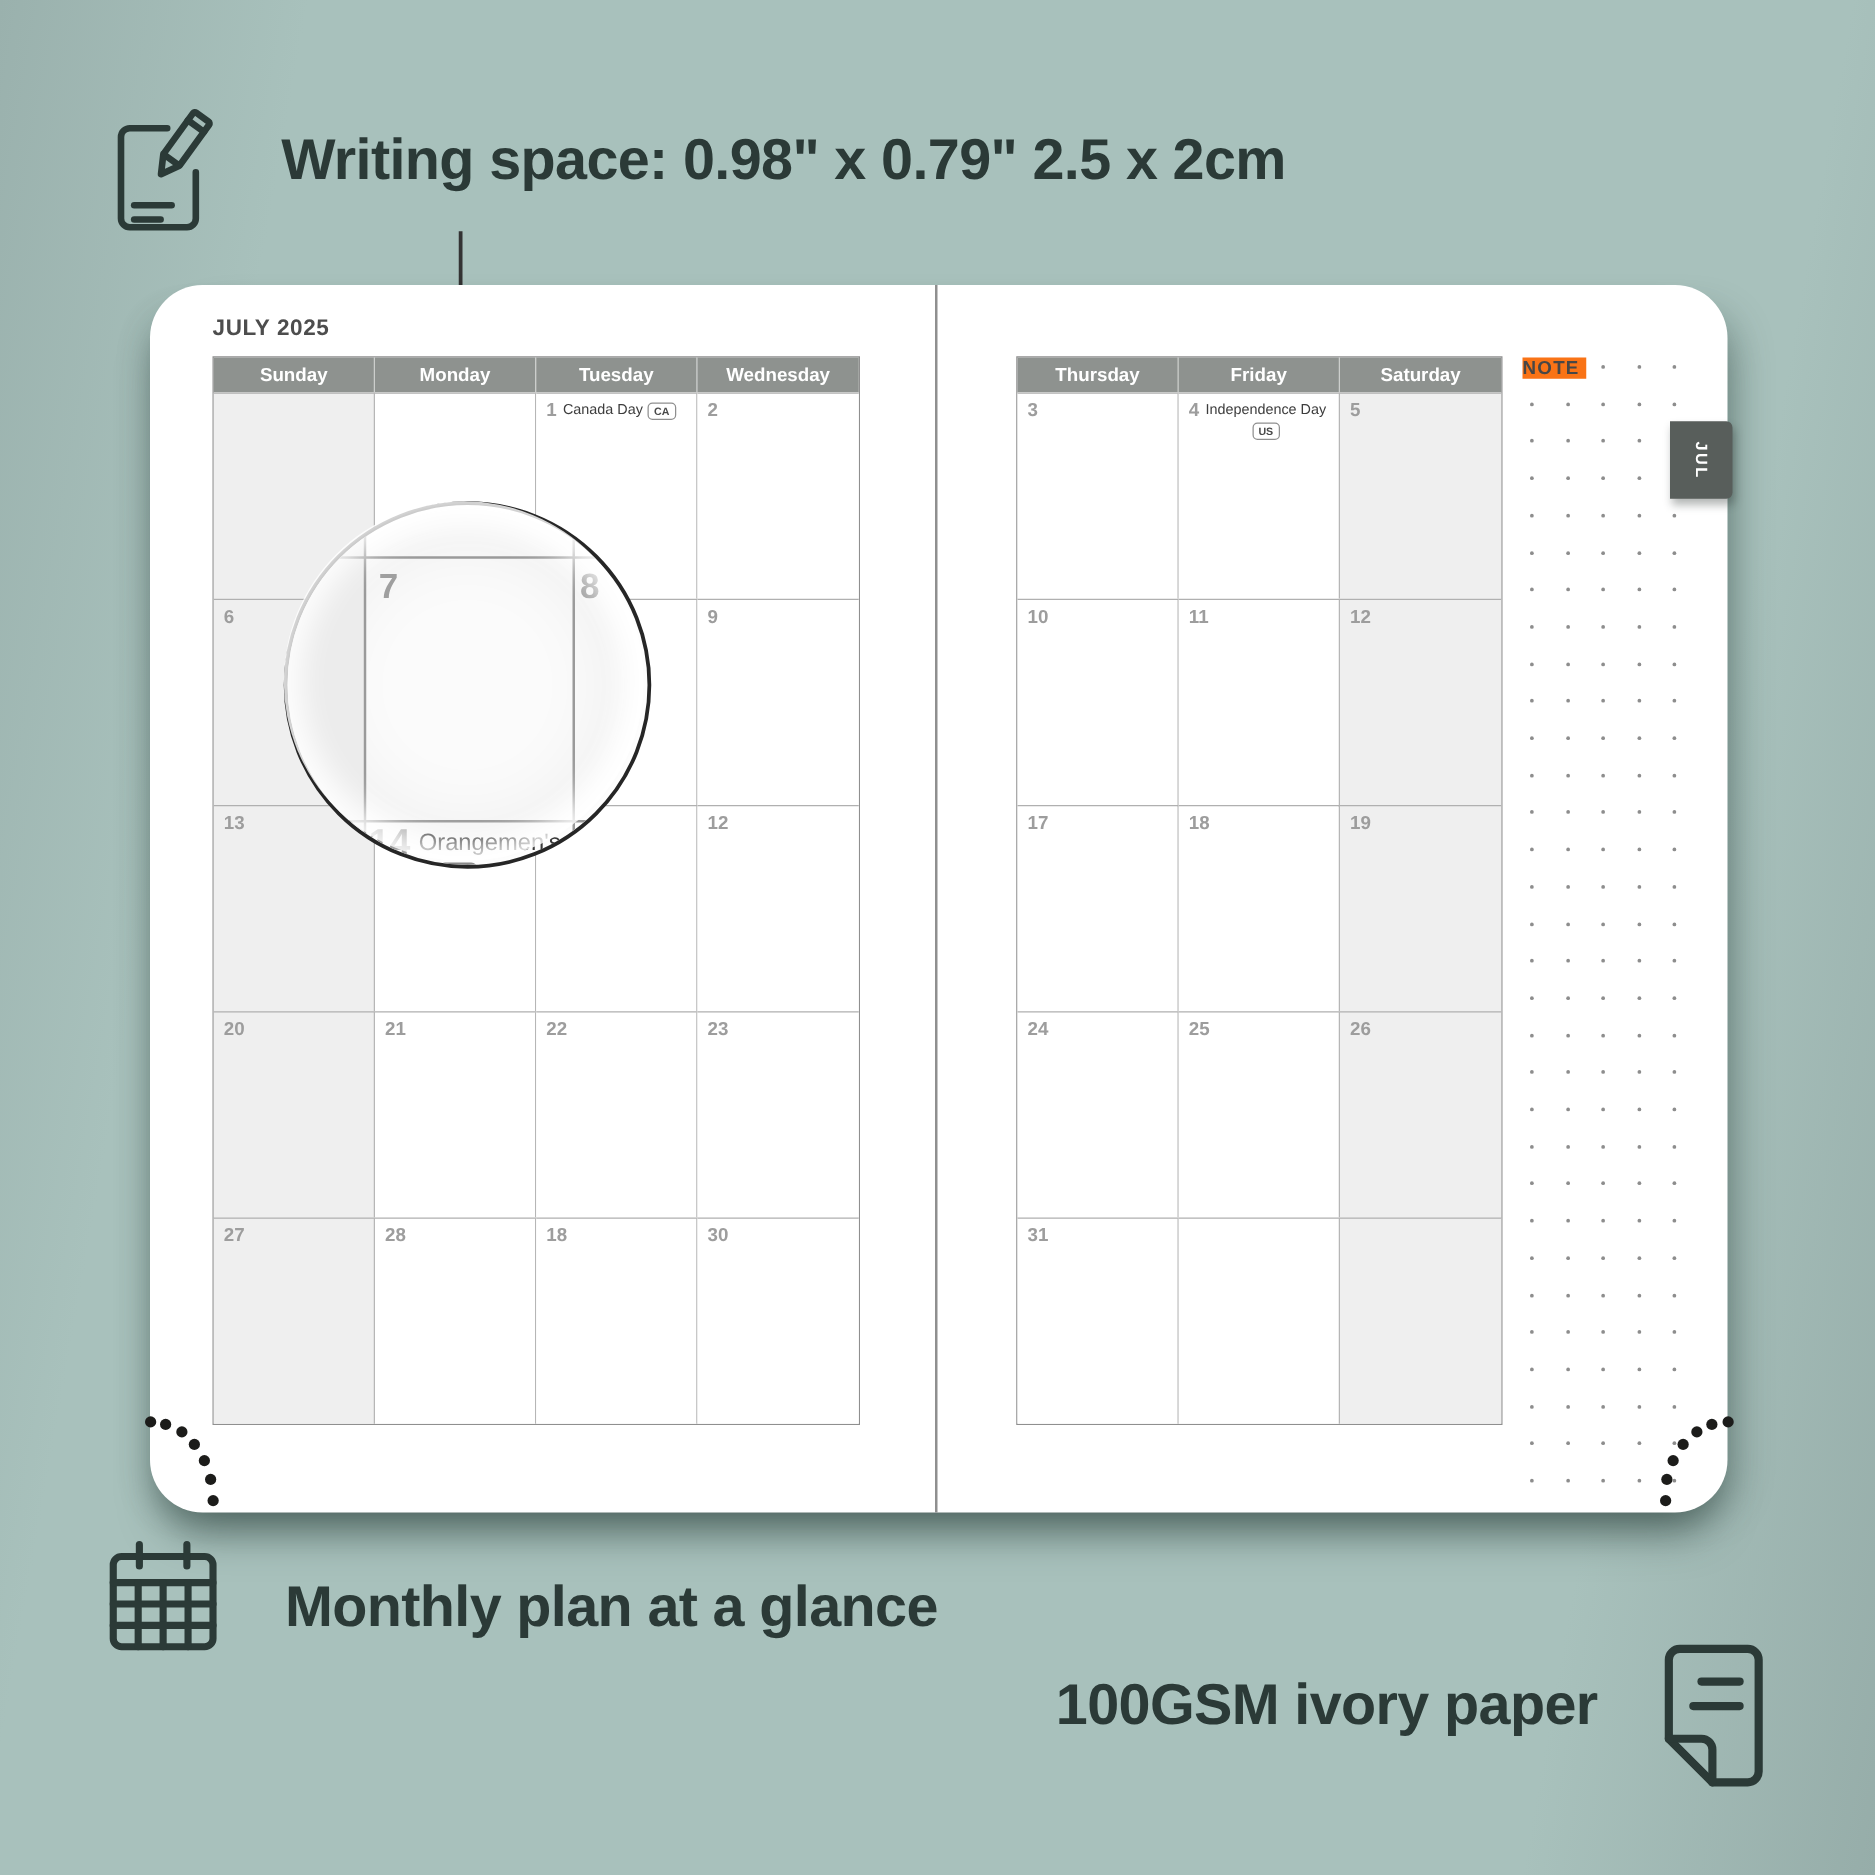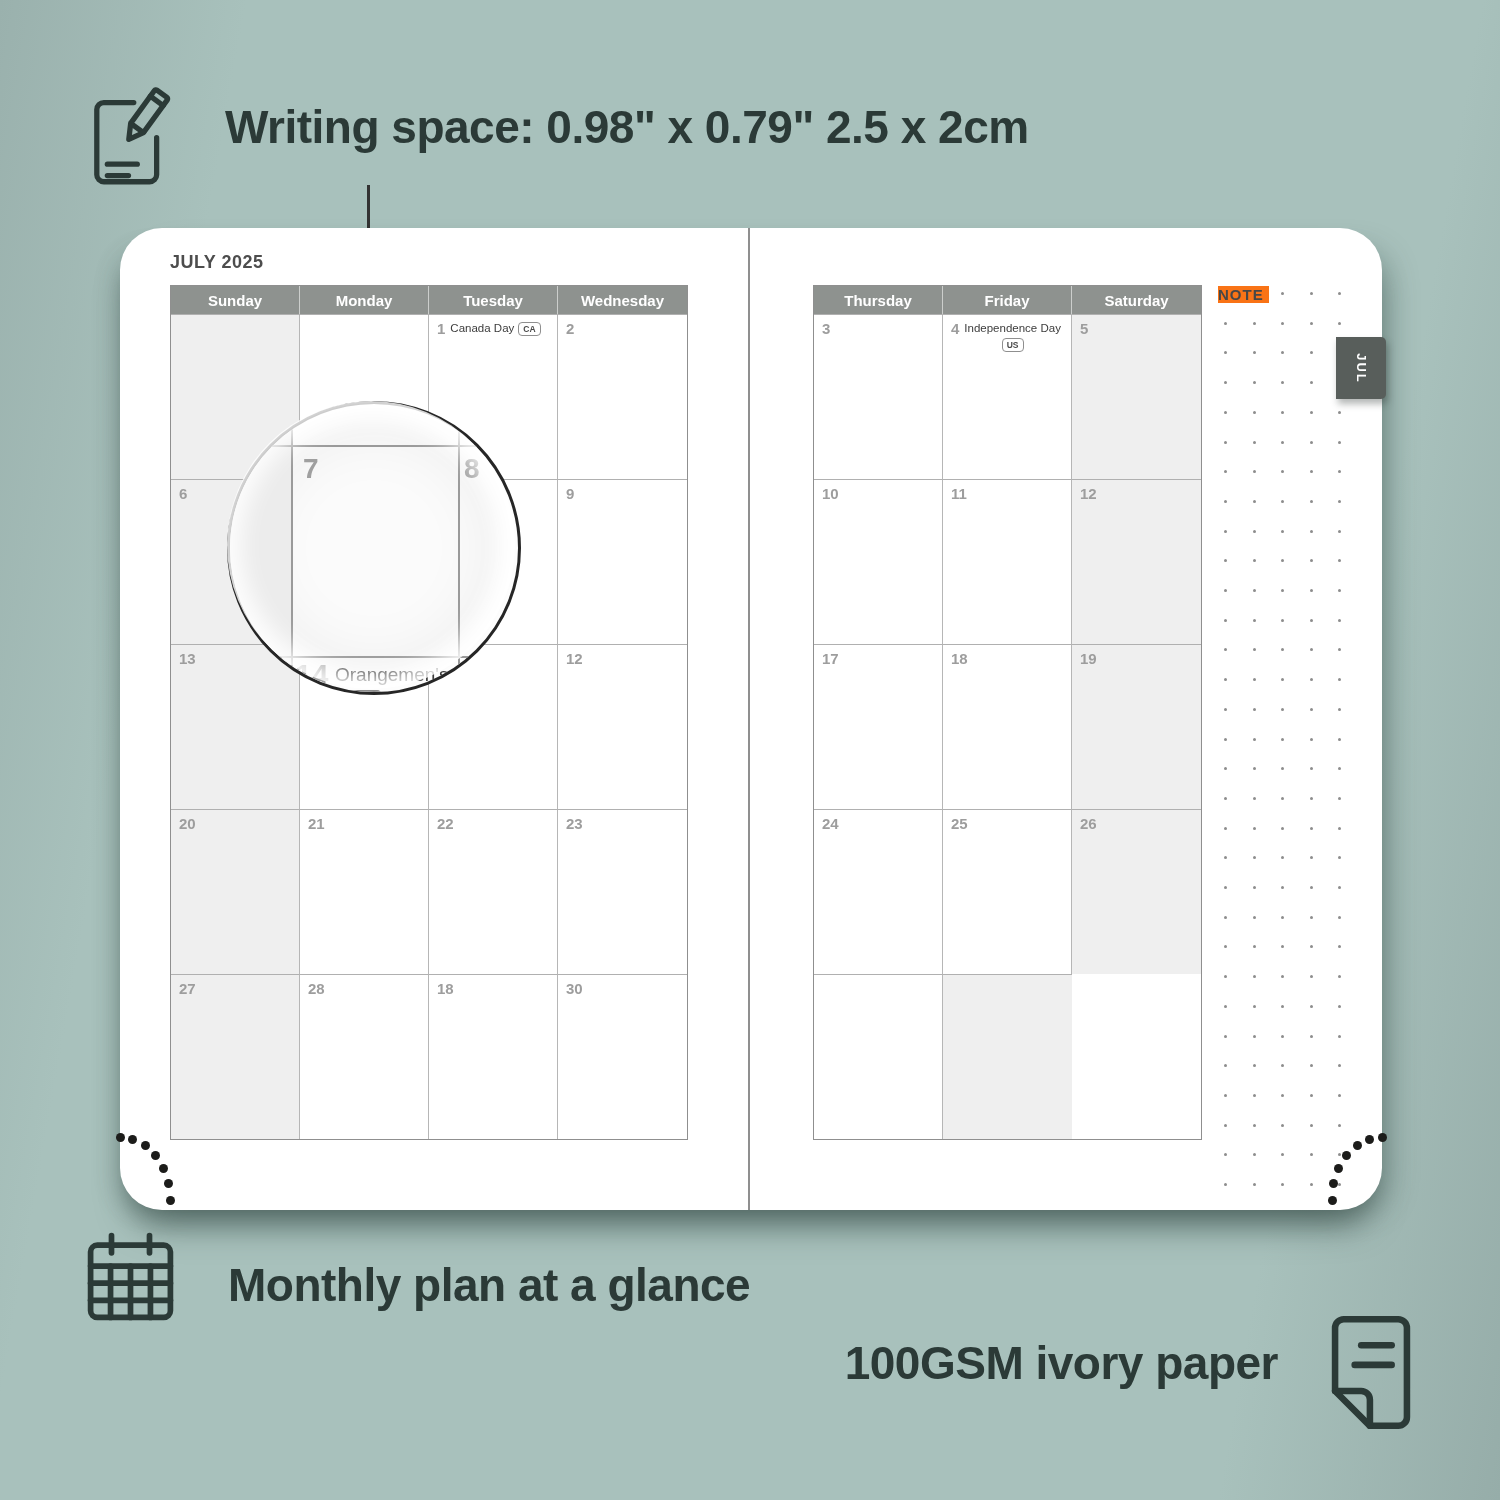--- a/index.html
+++ b/index.html
@@ -194,20 +194,23 @@
           <span class="daynum">19</span>
         </div>
         <div class="cell">
           <span class="daynum">24</span>
         </div>
         <div class="cell">
           <span class="daynum">25</span>
         </div>
         <div class="cell lastcol shaded">
           <span class="daynum">26</span>
+        </div>
+        <div class="cell">
+          <span class="daynum">31</span>
         </div>
         <div class="cell"></div>
         <div class="cell lastcol shaded"></div>
       </div>
 
     <div id="note-label">NOTE</div>
     <div id="note-dots">
         <div class="note-dot" style="left: 1161px; top: 64px;"></div>
         <div class="note-dot" style="left: 1189.5px; top: 64px;"></div>
         <div class="note-dot" style="left: 1218px; top: 64px;"></div>

